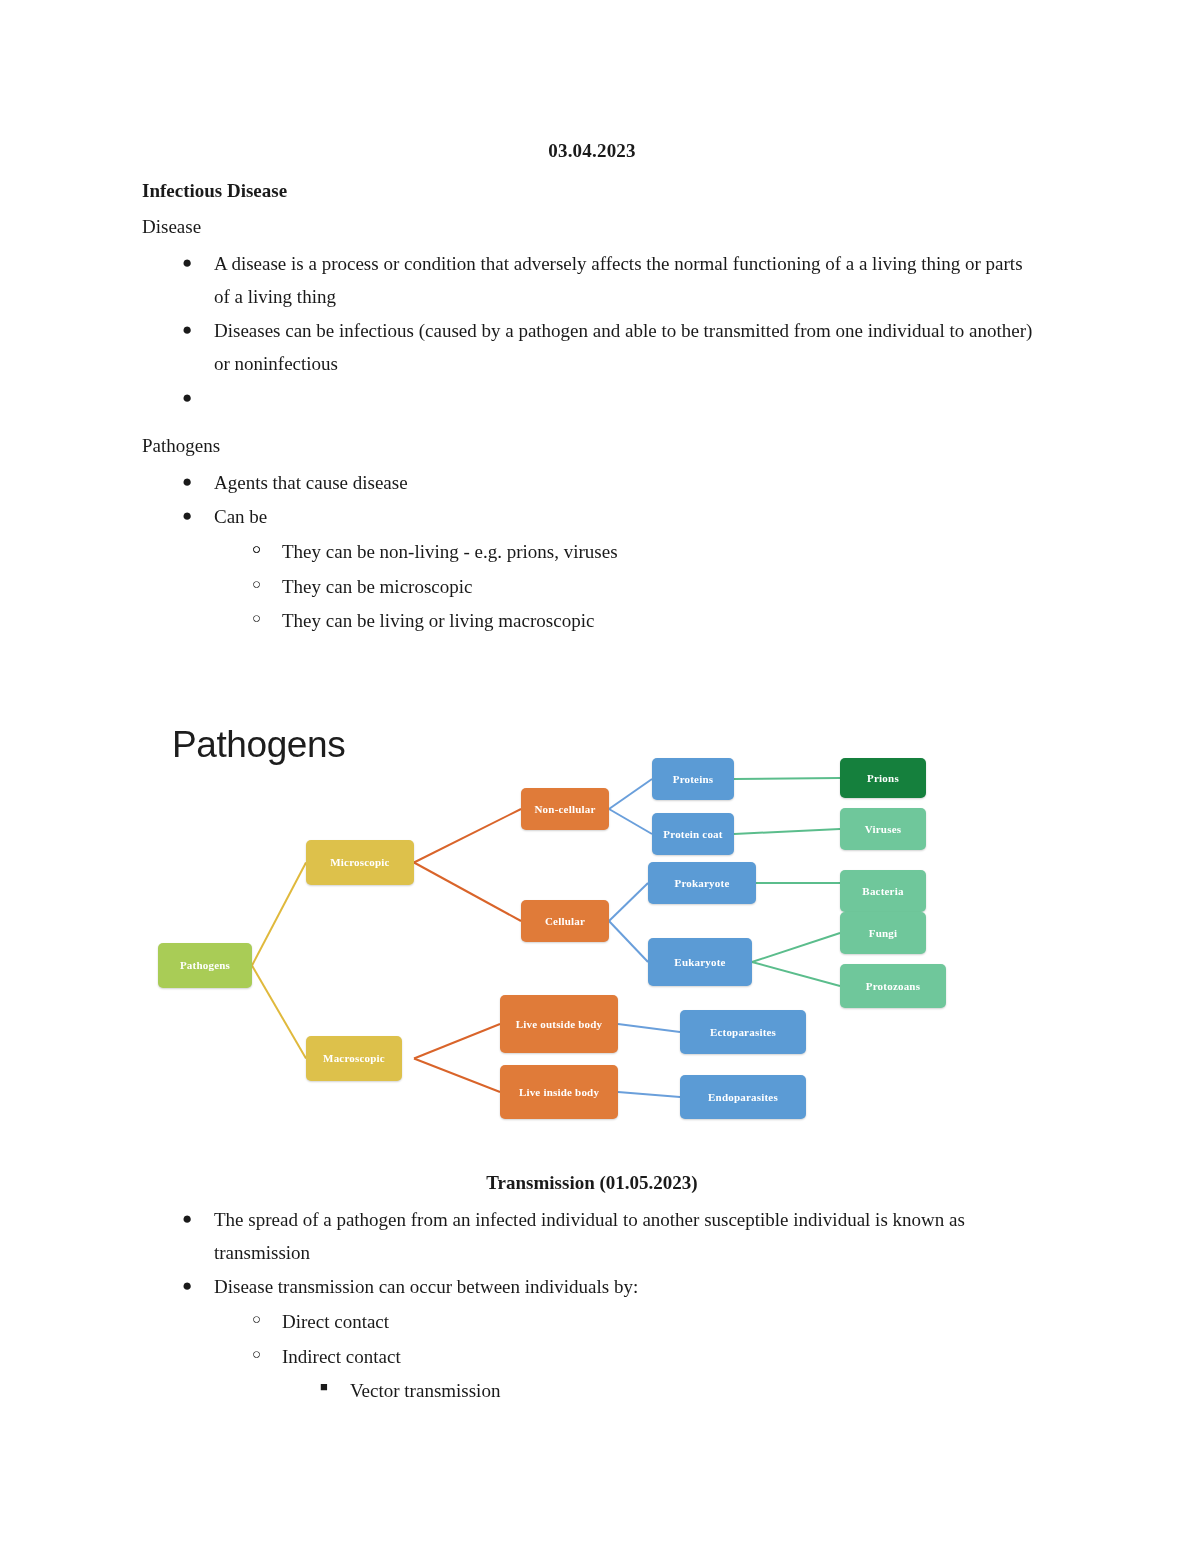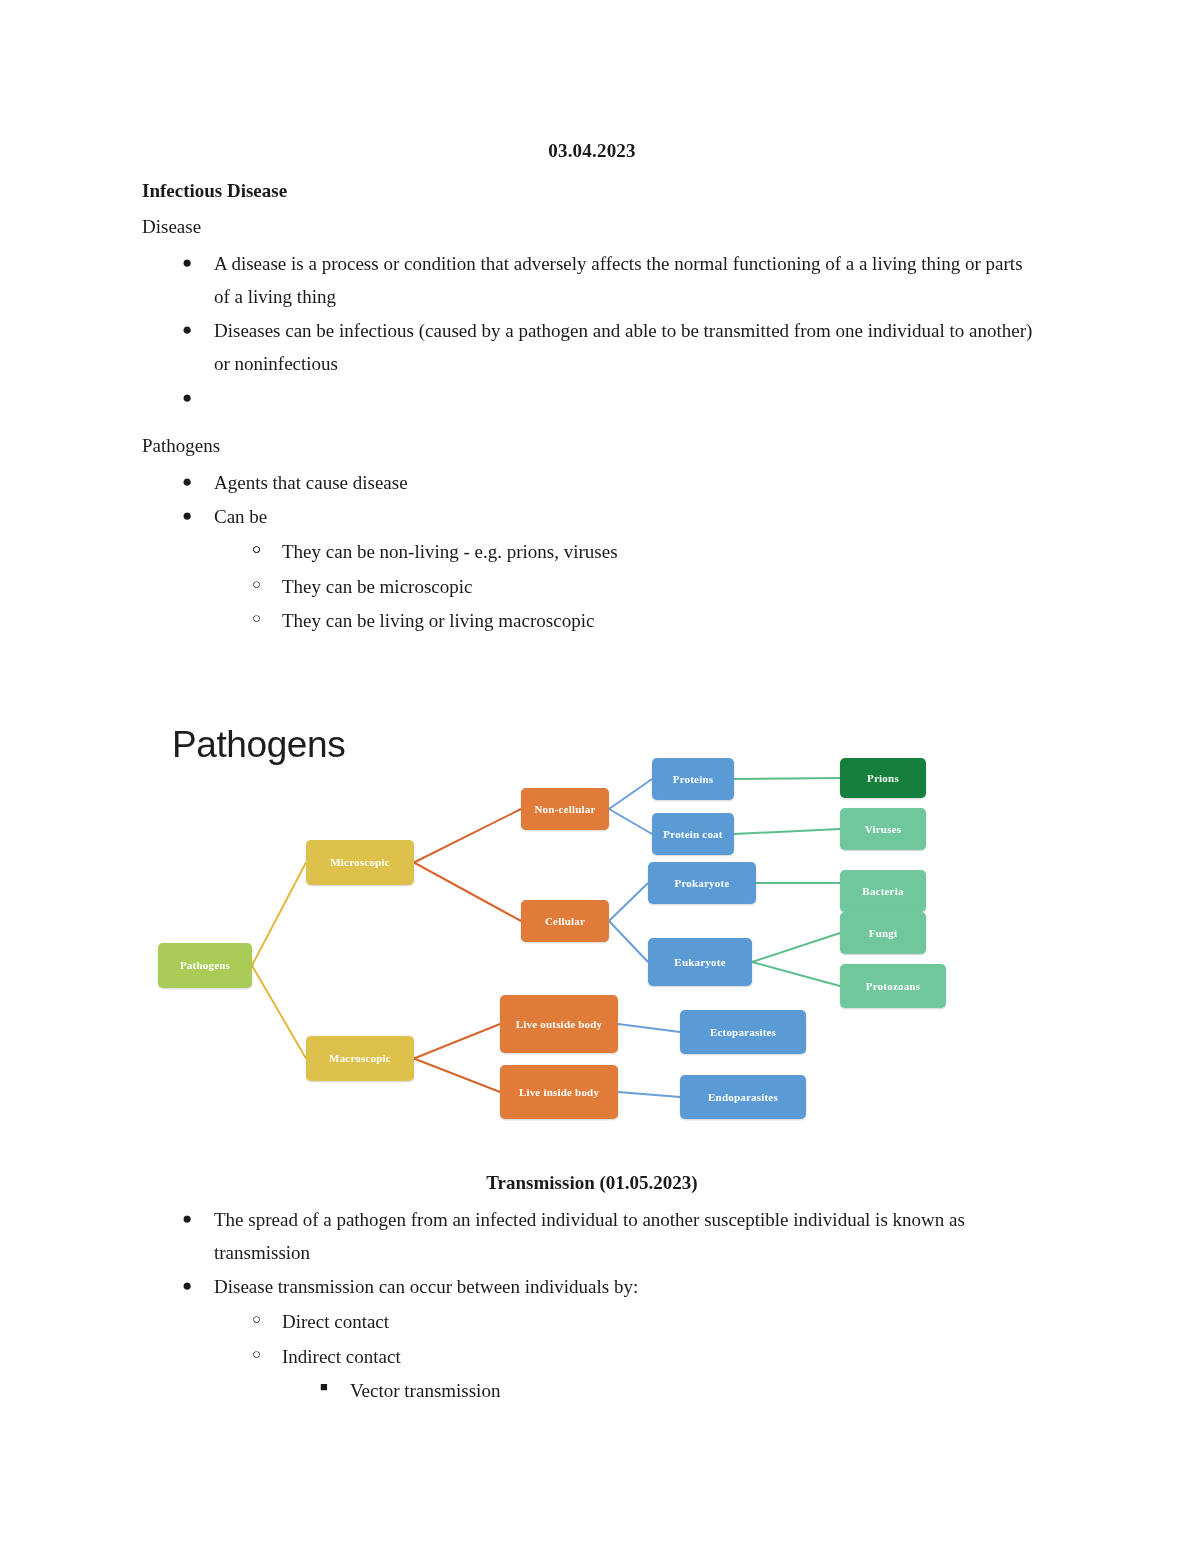--- a/index.html
+++ b/index.html
@@ -230,21 +230,21 @@
         <line x1="602" y1="262" x2="690" y2="233" stroke="#5bbd8c" stroke-width="2"></line>
         <line x1="602" y1="262" x2="690" y2="286" stroke="#5bbd8c" stroke-width="2"></line>
         <line x1="264" y1="358.5" x2="350" y2="324" stroke="#d9642a" stroke-width="2"></line>
         <line x1="264" y1="358.5" x2="350" y2="392" stroke="#d9642a" stroke-width="2"></line>
         <line x1="468" y1="324" x2="530" y2="332" stroke="#6a9fdb" stroke-width="2"></line>
         <line x1="468" y1="392" x2="530" y2="397" stroke="#6a9fdb" stroke-width="2"></line>
       </svg>
     <div id="node-layer">
         <div class="node" style="left: 8px; top: 243px; width: 94px; height: 45px; background: rgb(169, 204, 86);">Pathogens</div>
         <div class="node" style="left: 156px; top: 140px; width: 108px; height: 45px; background: rgb(221, 193, 75);">Microscopic</div>
-        <div class="node" style="left: 156px; top: 336px; width: 108px; height: 45px; background: rgb(221, 193, 75);">Macroscopic</div>
+        <div class="node" style="left: 156px; top: 336px; width: 96px; height: 45px; background: rgb(221, 193, 75);">Macroscopic</div>
         <div class="node" style="left: 371px; top: 88px; width: 88px; height: 42px; background: rgb(224, 123, 57);">Non-cellular</div>
         <div class="node" style="left: 371px; top: 200px; width: 88px; height: 42px; background: rgb(224, 123, 57);">Cellular</div>
         <div class="node" style="left: 502px; top: 58px; width: 82px; height: 42px; background: rgb(91, 155, 213);">Proteins</div>
         <div class="node" style="left: 502px; top: 113px; width: 82px; height: 42px; background: rgb(91, 155, 213);">Protein coat</div>
         <div class="node" style="left: 498px; top: 162px; width: 108px; height: 42px; background: rgb(91, 155, 213);">Prokaryote</div>
         <div class="node" style="left: 498px; top: 238px; width: 104px; height: 48px; background: rgb(91, 155, 213);">Eukaryote</div>
         <div class="node" style="left: 690px; top: 58px; width: 86px; height: 40px; background: #15803d;">Prions</div>
         <div class="node" style="left: 690px; top: 108px; width: 86px; height: 42px; background: rgb(111, 199, 155);">Viruses</div>
         <div class="node" style="left: 690px; top: 162px; width: 86px; height: 42px; background: rgb(111, 199, 155); margin-top: 8px;">Bacteria</div>
         <div class="node" style="left: 690px; top: 212px; width: 86px; height: 42px; background: rgb(111, 199, 155);">Fungi</div>

